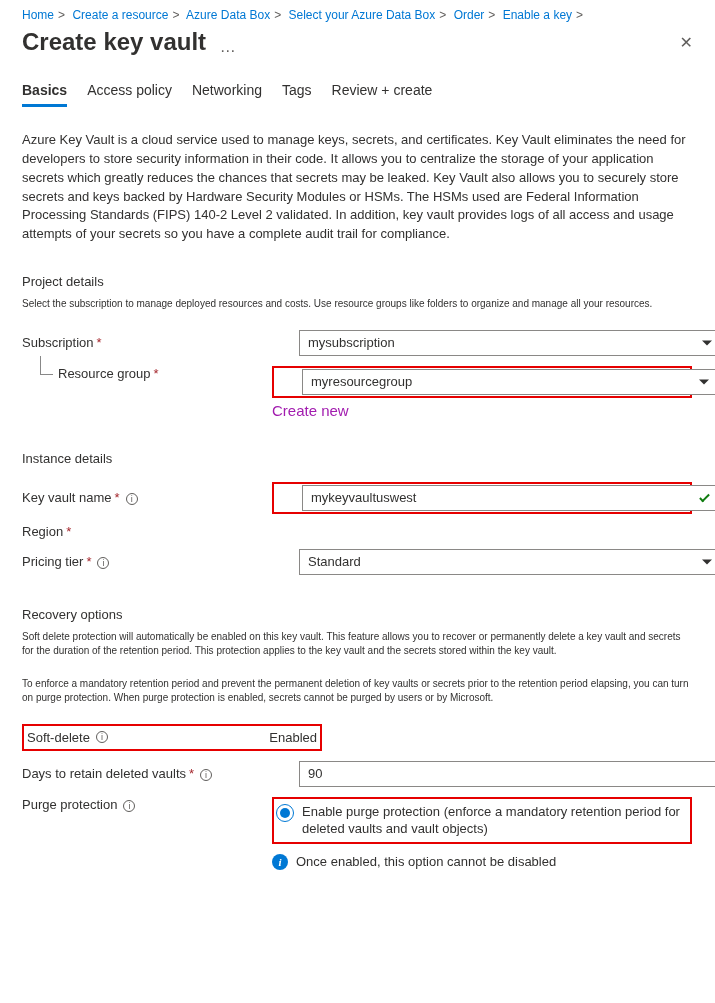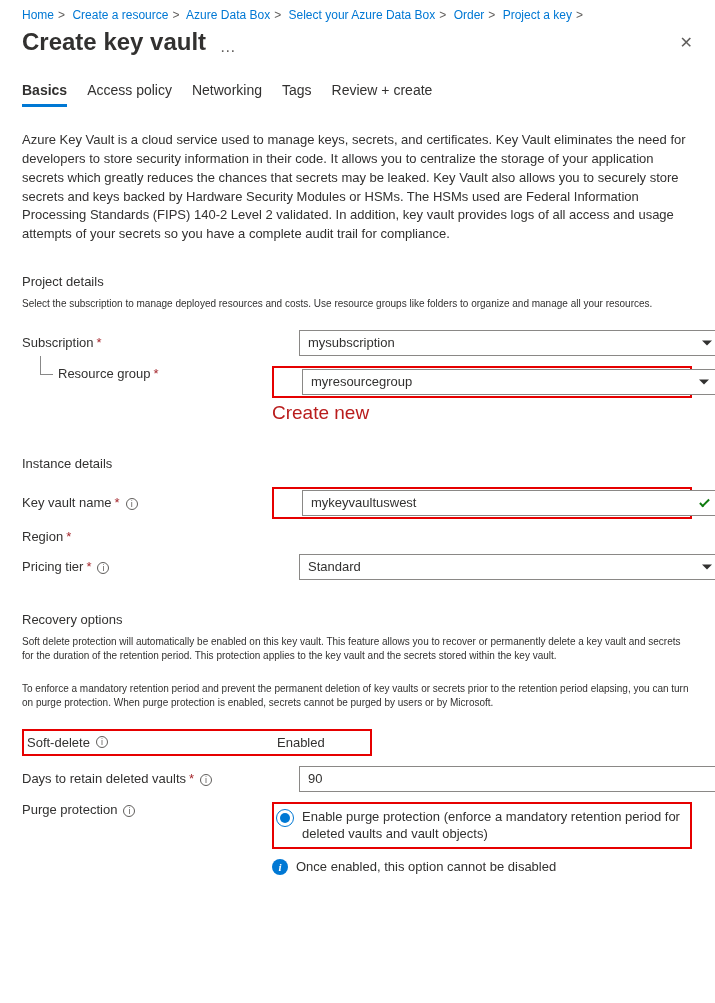--- a/index.html
+++ b/index.html
@@ -47,54 +47,54 @@
     .select-box .chev, .input-box .chev {
       position: absolute; right: 6px; top: 50%; transform: translateY(-50%);
       width: 0; height: 0; border-left: 5px solid transparent; border-right: 5px solid transparent;
       border-top: 5px solid #323130;
     }
     .input-box .check {
       position: absolute; right: 8px; top: 50%; transform: translateY(-60%) rotate(45deg);
       width: 5px; height: 10px; border-right: 2px solid #107c10; border-bottom: 2px solid #107c10;
     }
     .hl-red { border: 2px solid #e60000; padding: 1px; }
-    .link-text { color: #b91c1c; font-size: 19px; cursor: pointer; display: inline-block; margin-top: 4px; }
+    .link-text { color: #a21caf; font-size: 15px; cursor: pointer; display: inline-block; margin-top: 4px; }
     .static-val { font-size: 13px; color: #323130; }
     .radio-row { display: flex; align-items: flex-start; margin-bottom: 6px; }
     .radio-outer {
       width: 18px; height: 18px; border: 1px solid #323130; border-radius: 50%;
       margin-right: 8px; flex-shrink: 0; display: flex; align-items: center; justify-content: center;
       cursor: pointer; margin-top: 1px;
     }
     .radio-outer.sel { border-color: #0078d4; }
     .radio-inner { width: 10px; height: 10px; border-radius: 50%; background: #0078d4; }
     .radio-label { font-size: 13px; color: #323130; line-height: 1.35; }
     .info-line { display: flex; align-items: center; font-size: 13px; color: #323130; margin-top: 10px; }
     .info-blue {
       display: inline-flex; width: 16px; height: 16px; border-radius: 50%; background: #0078d4;
       color: #fff; align-items: center; justify-content: center; font-size: 11px; font-weight: bold;
       margin-right: 8px; font-style: italic; font-family: Georgia, serif;
     }
     .sect-break { height: 22px; }
-    .sd-row { display: flex; align-items: center; width: 344px; padding: 3px 2px;}
+    .sd-row { display: flex; align-items: center; width: 294px; padding: 3px 2px;}
     .sd-label { width: 250px; display: flex; align-items: center; }
     .hl-box { border: 2px solid #e60000; padding: 4px 2px; }
   </style>
 </head>
 <body>
 
 
 
 <div class="breadcrumb">
   <a>Home</a><span class="bc-sep">&gt;</span>
   <a>Create a resource</a><span class="bc-sep">&gt;</span>
   <a>Azure Data Box</a><span class="bc-sep">&gt;</span>
   <a>Select your Azure Data Box</a><span class="bc-sep">&gt;</span>
   <a>Order</a><span class="bc-sep">&gt;</span>
-  <a>Project a key</a><span class="bc-sep">&gt;</span>
+  <a>Enable a key</a><span class="bc-sep">&gt;</span>
 </div>
 
 <div class="title-row">
   <div>
     <span class="title">Create key vault</span>
     <span class="title-dots">…</span>
   </div>
   <span class="close-x">✕</span>
 </div>
 

